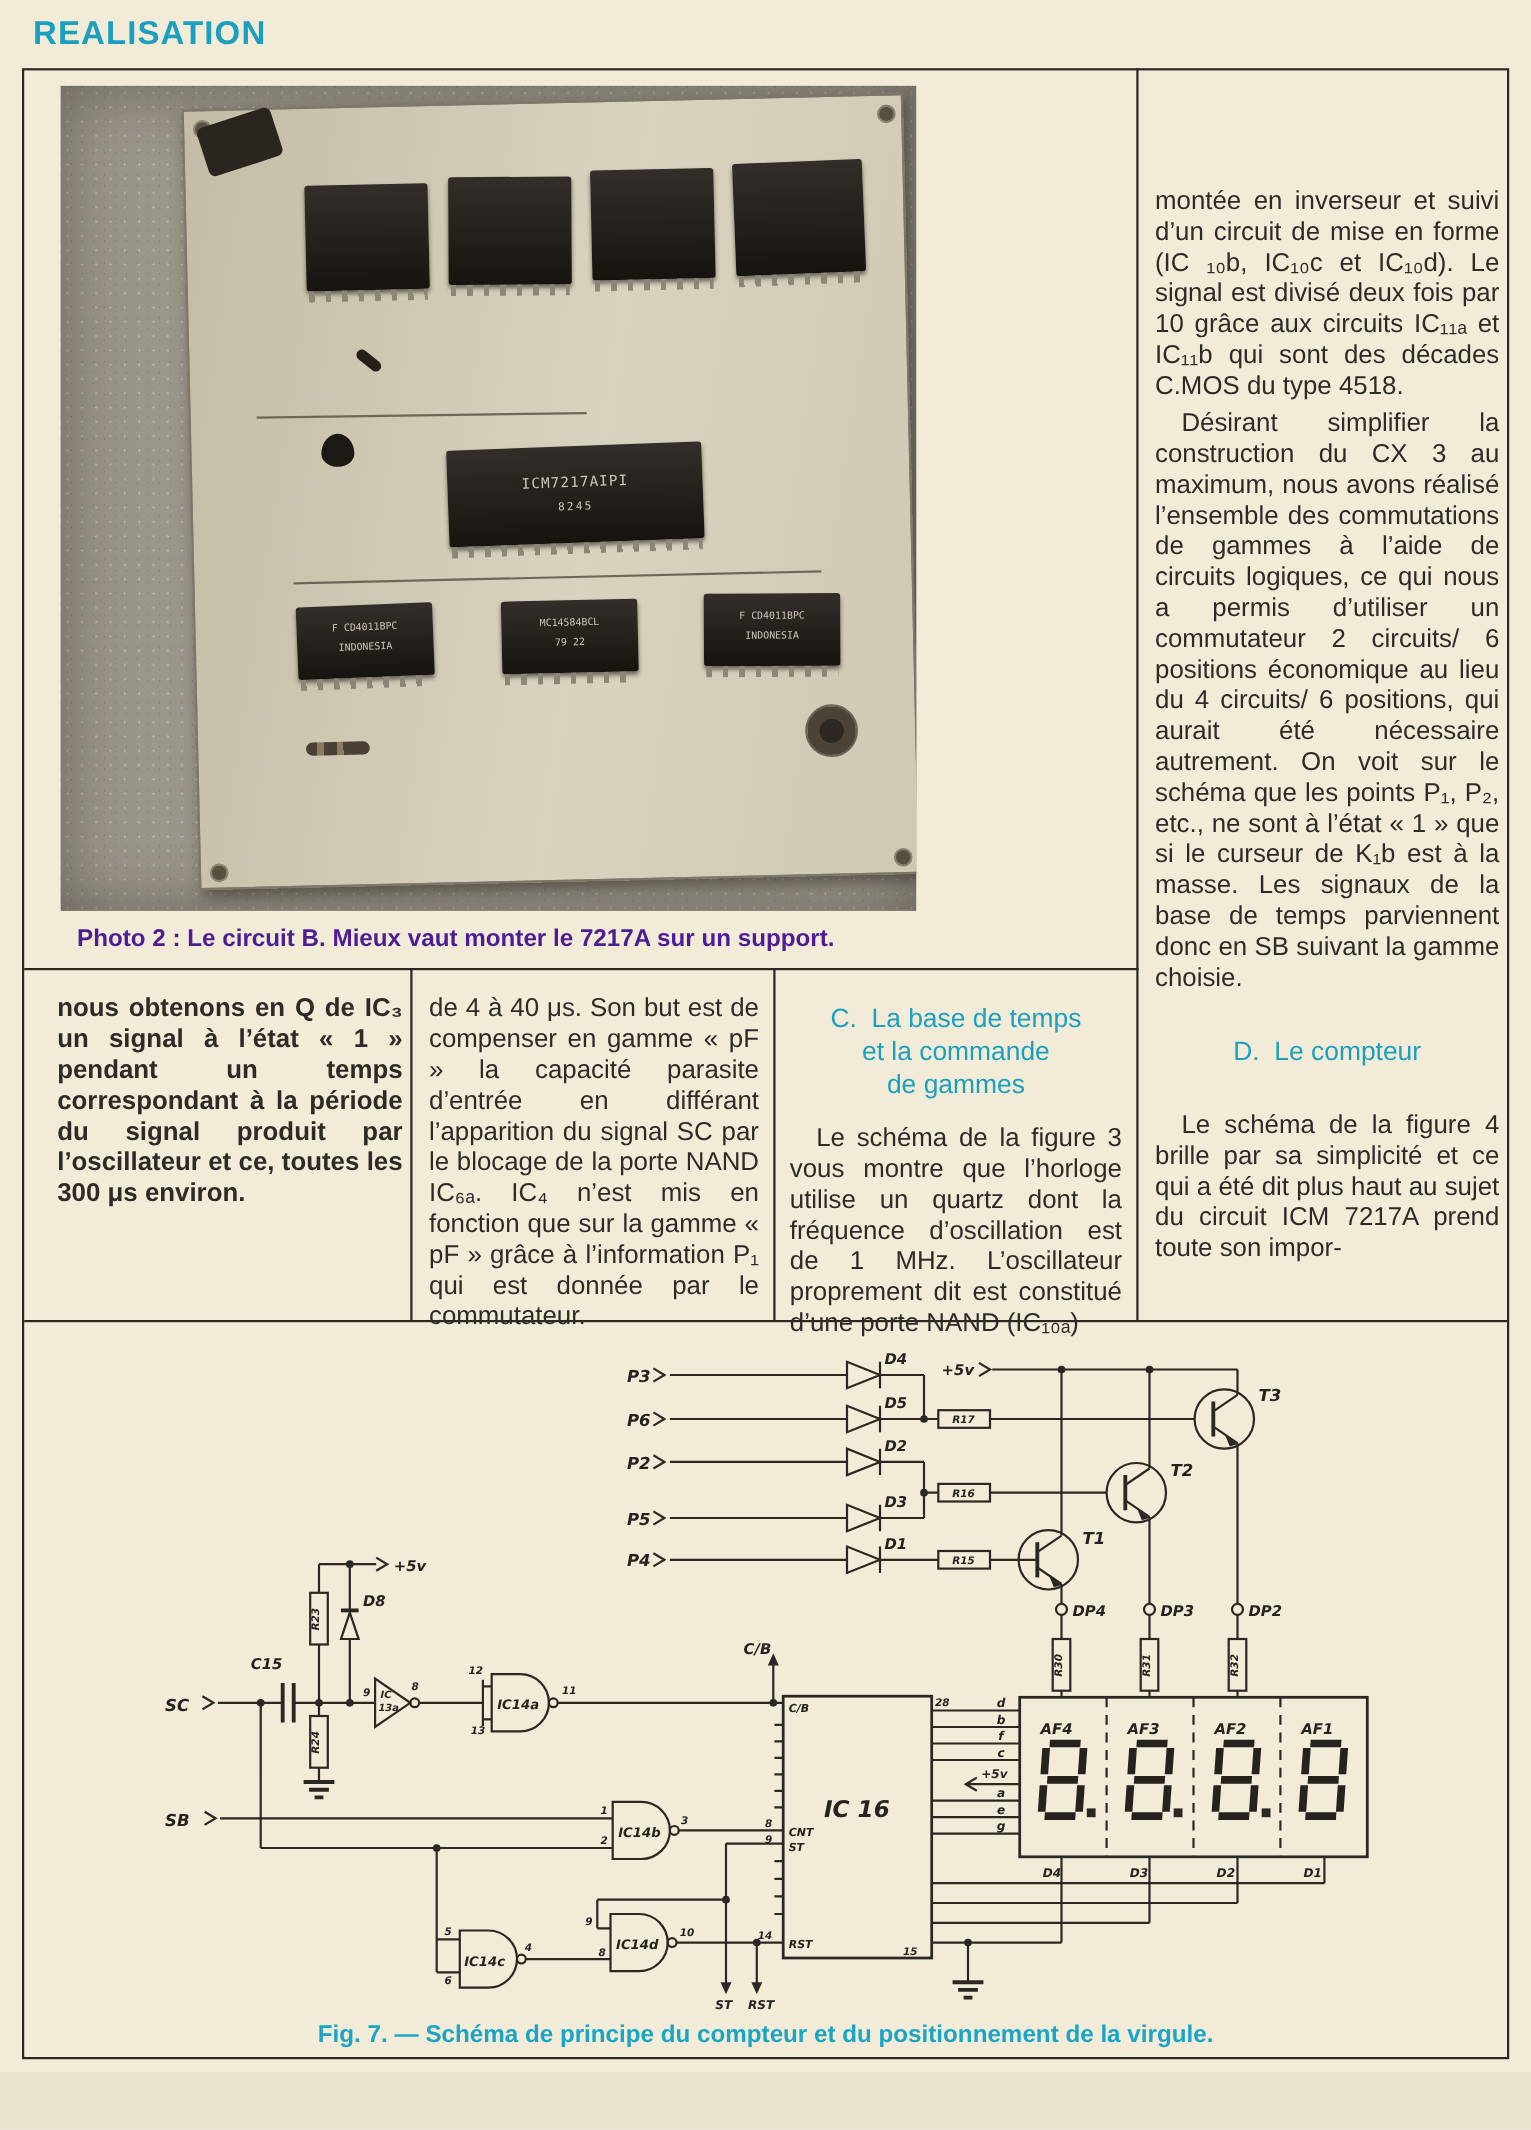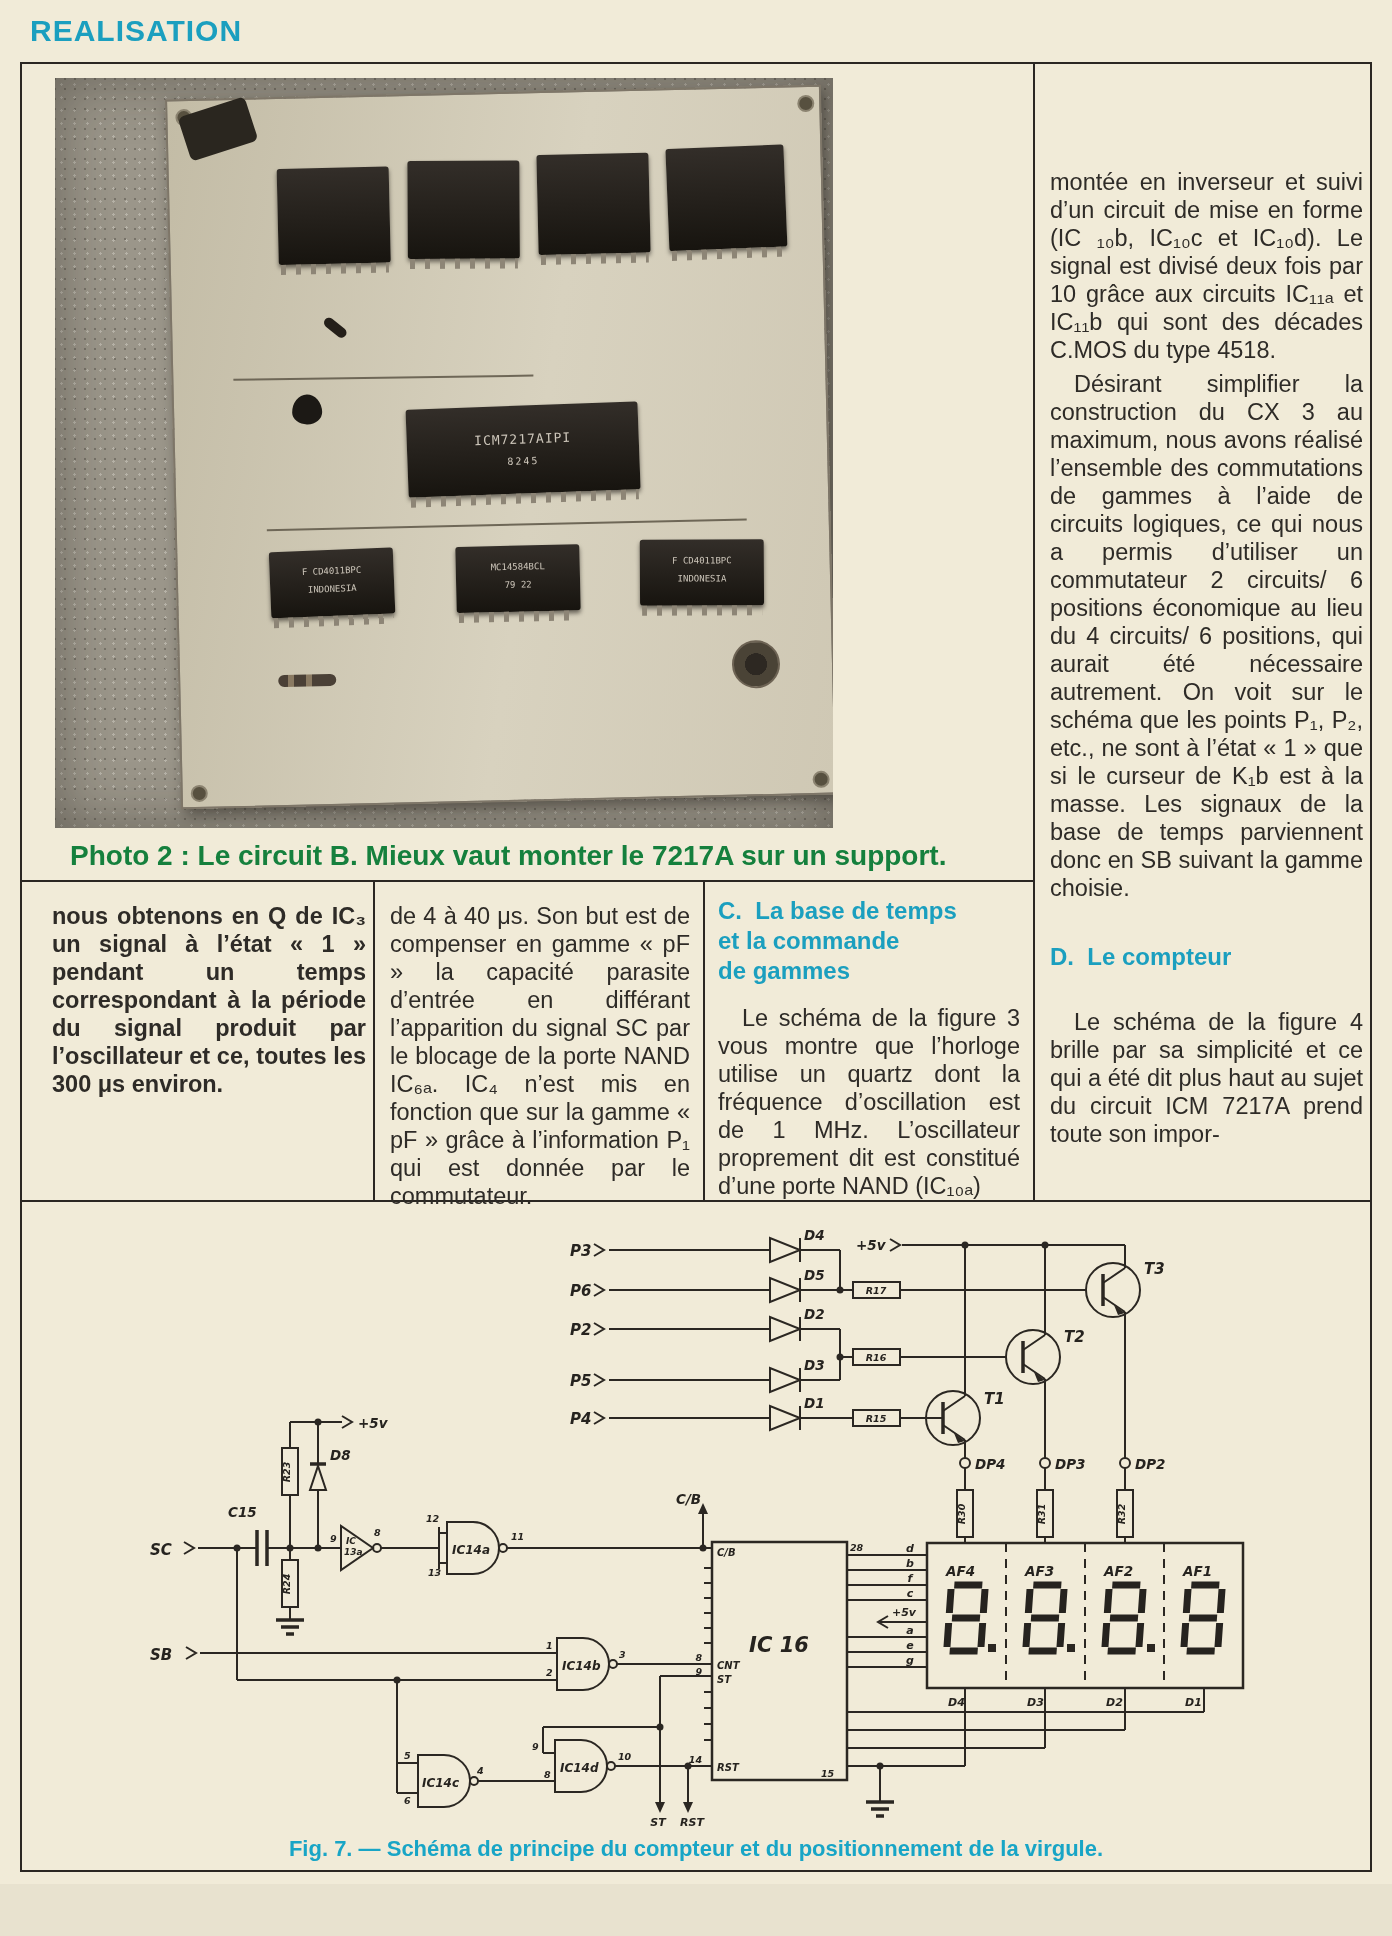--- a/index.html
+++ b/index.html
@@ -4,23 +4,23 @@
 <style>
   html,body{margin:0;padding:0;background:#e8e2cf;}
   #page{position:relative;width:1392px;height:1884px;background:#f1ebd8;overflow:hidden;
         font-family:"Liberation Sans",sans-serif;color:#2e2b27;}
   .rule{position:absolute;background:#2b2722;}
   #frame{position:absolute;left:20px;top:62px;width:1348px;height:1806px;border:2px solid #2b2722;}
   #kicker{position:absolute;left:30px;top:14px;font-size:30px;font-weight:bold;letter-spacing:1px;color:#1b9fbf;}
   #footer{position:absolute;left:26px;top:1882px;font-size:22px;font-weight:bold;color:#1d1b18;}
   .par{font-size:23.5px;line-height:28px;text-align:justify;margin:0;}
   .indent{text-indent:24px;}
-  .halt{color:#1b9fbf;font-weight:bold;font-size:24px;line-height:30px;white-space:pre-wrap;margin:0;}
+  .halt{color:#1b9fbf;font-weight:normal;font-size:24px;line-height:30px;white-space:pre-wrap;margin:16px;text-align:center;}
   .col{position:absolute;}
-  #photo-cap{position:absolute;left:70px;top:840px;font-size:28px;font-weight:bold;color:#15803d;}
+  #photo-cap{position:absolute;left:70px;top:840px;font-size:22px;font-weight:bold;color:#4c1d95;}
   #fig-cap{position:absolute;left:24px;top:1836px;width:1344px;text-align:center;
            font-size:22px;font-weight:bold;color:#18a5c6;}
   
   #photo{position:absolute;left:55px;top:78px;width:778px;height:750px;overflow:hidden;
     background-color:#9b968a;
     background-image:radial-gradient(rgba(250,248,240,.30) 11%,transparent 12%),
                      radial-gradient(rgba(45,40,33,.32) 11%,transparent 12%);
     background-size:13px 13px,10px 10px;background-position:0 0,5px 6px;
     box-shadow:inset 0 0 60px rgba(40,35,28,.45);}
   #board{position:absolute;left:118px;top:14px;width:652px;height:706px;transform:rotate(-1.3deg);

